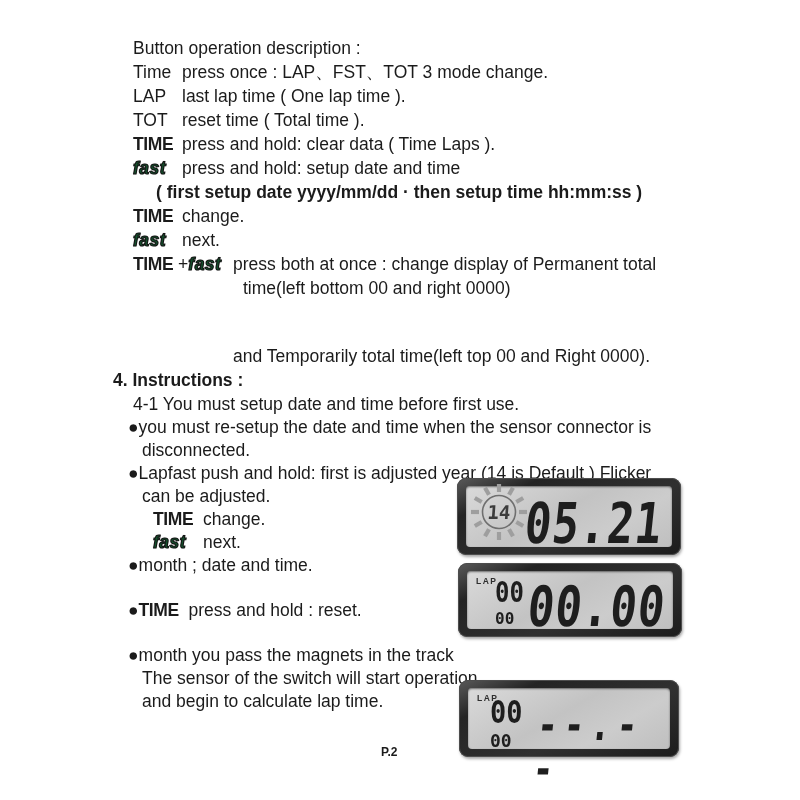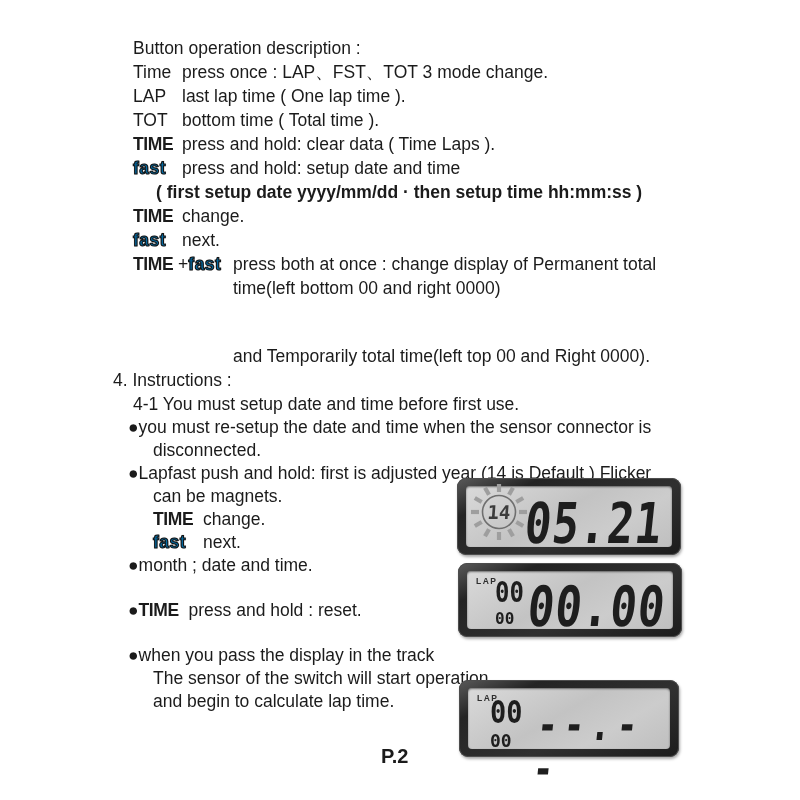--- a/index.html
+++ b/index.html
@@ -7,36 +7,36 @@
     position:relative; width:772px; height:800px; background:#ffffff;
     font-family:"Liberation Sans", sans-serif; color:#1b1b1b;
     font-size:17.5px; overflow:hidden;
   }
   .content { position:absolute; left:133px; top:36px; width:580px; line-height:24px; }
   .line { white-space:nowrap; }
   .row { display:flex; }
   .key { flex:none; width:49px; }
   .kw-time { font-weight:700; letter-spacing:-0.4px; }
   .kw-fast {
-    font-weight:700; letter-spacing:0.5px;
-    color:#0369a1; -webkit-text-stroke:1.1px #141414;
+    font-style:italic; font-weight:700; letter-spacing:0.5px;
+    color:#14532d; -webkit-text-stroke:1.1px #141414;
     text-shadow:0 0 1px #141414;
   }
   .indent-paren { margin-left:23px;font-weight:bold; }
   .combo { display:flex; }
   .combo-key { flex:none; width:100px; white-space:nowrap; }
-  .section-heading { font-weight:400; margin-left:-20px; }
+  .section-heading { font-weight:700; margin-left:-20px; }
   .bullets { line-height:23px; }
   .bullet-line { display:flex; margin-left:-5px; white-space:nowrap; }
   .bullet-mark { flex:none; }
-  .cont { margin-left:20px; }
+  .cont { margin-left:9px; }
   .sub-row { display:flex; margin-left:20px; }
   .sub-key { flex:none; width:50px; }
   .gap { margin-top:22px; }
-  .page-number { position:absolute; left:381px; top:745px; font-weight:700; font-size:20px; }
+  .page-number { position:absolute; left:381px; top:745px; font-weight:700; font-size:12px; }
 
   
   .lcd {
     position:absolute; border-radius:9px; padding:8px 9px; box-sizing:border-box;
     background:linear-gradient(155deg,#5a5a5a 0%,#242424 22%,#303030 60%,#1c1c1c 100%);
     box-shadow:0 0 0 1px #4d4d4d inset, 1px 2px 3px rgba(0,0,0,0.35);
   }
   .lcd-screen {
     position:relative; width:100%; height:100%; border-radius:4px;
     background:linear-gradient(150deg,#dadada 0%,#c3c3c3 45%,#cccccc 70%,#bfbfbf 100%);
@@ -82,21 +82,21 @@
     <div class="row">
       <span class="key">Time</span>
       <span>press once : LAP、FST、TOT  3 mode change.</span>
     </div>
     <div class="row">
       <span class="key">LAP</span>
       <span>last lap time ( One lap time ).</span>
     </div>
     <div class="row">
       <span class="key">TOT</span>
-      <span>bottom time ( Total time ).</span>
+      <span>reset time ( Total time ).</span>
     </div>
     <div class="row">
       <span class="key kw-time">TIME</span>
       <span>press and hold:  clear data ( Time Laps ).</span>
     </div>
     <div class="row">
       <span class="key"><span class="kw-fast">fast</span></span>
       <span>press and hold:  setup date and time</span>
     </div>
     <div class="line indent-paren">( first setup date yyyy/mm/dd · then setup time  hh:mm:ss )</div>
@@ -109,40 +109,40 @@
       <span>next.</span>
     </div>
 
     <div class="combo">
       <span class="combo-key">
         <span class="kw-time">TIME</span>
         <span>+</span><span class="kw-fast">fast</span>
       </span>
       <span>
         <span class="line" style="display:block;">press both at once :  change display of  Permanent total</span>
-        <span class="line" style="display:block;">time(left bottom 00 and right 0000)</span>
+        <span class="line" style="display:block;margin-left:10px;">time(left bottom 00 and right 0000)</span>
         <span class="line" style="display:block;margin-top:44px;">and Temporarily total time(left top 00 and Right 0000).</span>
       </span>
     </div>
 
     <div class="line section-heading">4. Instructions :</div>
     <div class="line">4-1  You must setup date and time before first use.</div>
 
     <div class="bullets">
       <div class="bullet-line">
         <span class="bullet-mark">●</span>
         <span>you must re-setup the date and time when the sensor connector is</span>
       </div>
       <div class="line cont">disconnected.</div>
 
       <div class="bullet-line">
         <span class="bullet-mark">●</span>
         <span>Lapfast  push and hold:  first is adjusted year (14 is Default ) Flicker</span>
       </div>
-      <div class="line cont">can be magnets.</div>
+      <div class="line cont">can be adjusted.</div>
 
       <div class="sub-row">
         <span class="sub-key kw-time">TIME</span>
         <span>change.</span>
       </div>
       <div class="sub-row">
         <span class="sub-key"><span class="kw-fast">fast</span></span>
         <span>next.</span>
       </div>
 
@@ -153,21 +153,21 @@
 
       <div class="bullet-line gap">
         <span class="bullet-mark">●</span>
         <span class="kw-time">TIME</span>
         <span style="white-space:pre">&nbsp;&nbsp;</span>
         <span>press and hold :  reset.</span>
       </div>
 
       <div class="bullet-line gap">
         <span class="bullet-mark">●</span>
-        <span>when you pass the display in the track</span>
+        <span>month you pass the magnets in the track</span>
       </div>
       <div class="line cont">The sensor of the switch will start operation</div>
       <div class="line cont">and begin to calculate lap time.</div>
     </div>
   </div>
 
   <div class="lcd lcd-1">
     <div class="lcd-screen">
       <div class="flicker">
         <svg viewBox="0 0 62 62" width="62" height="62">

